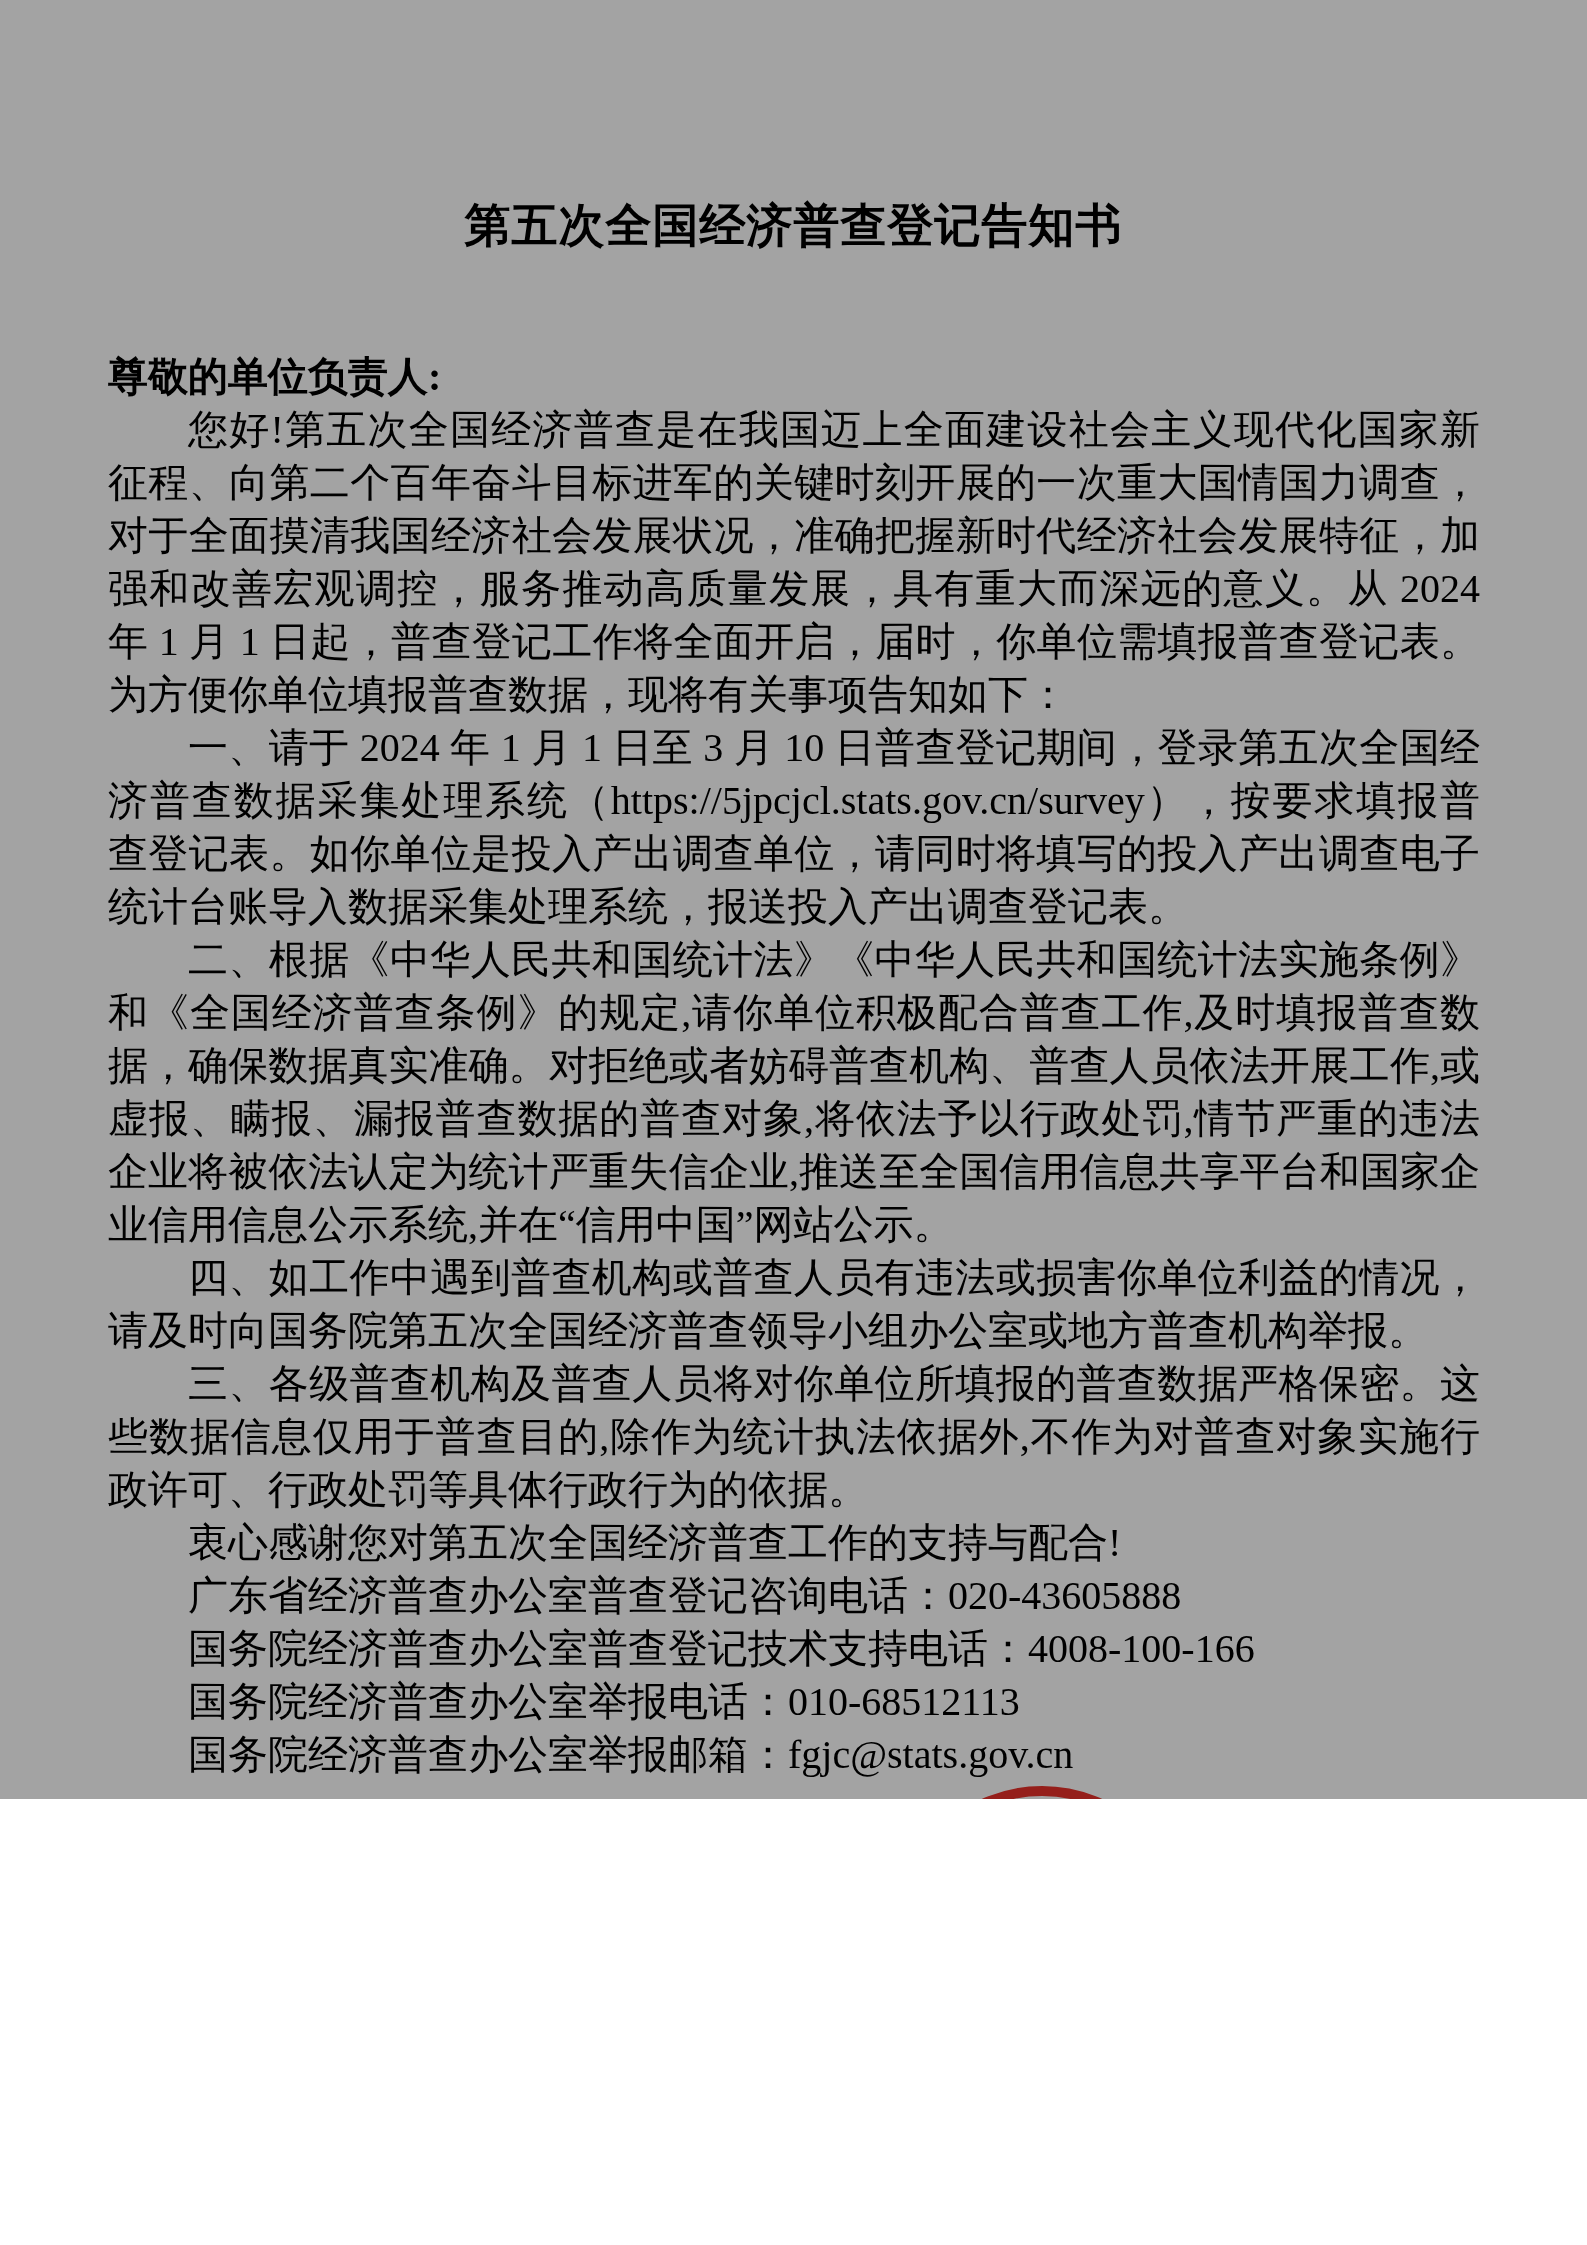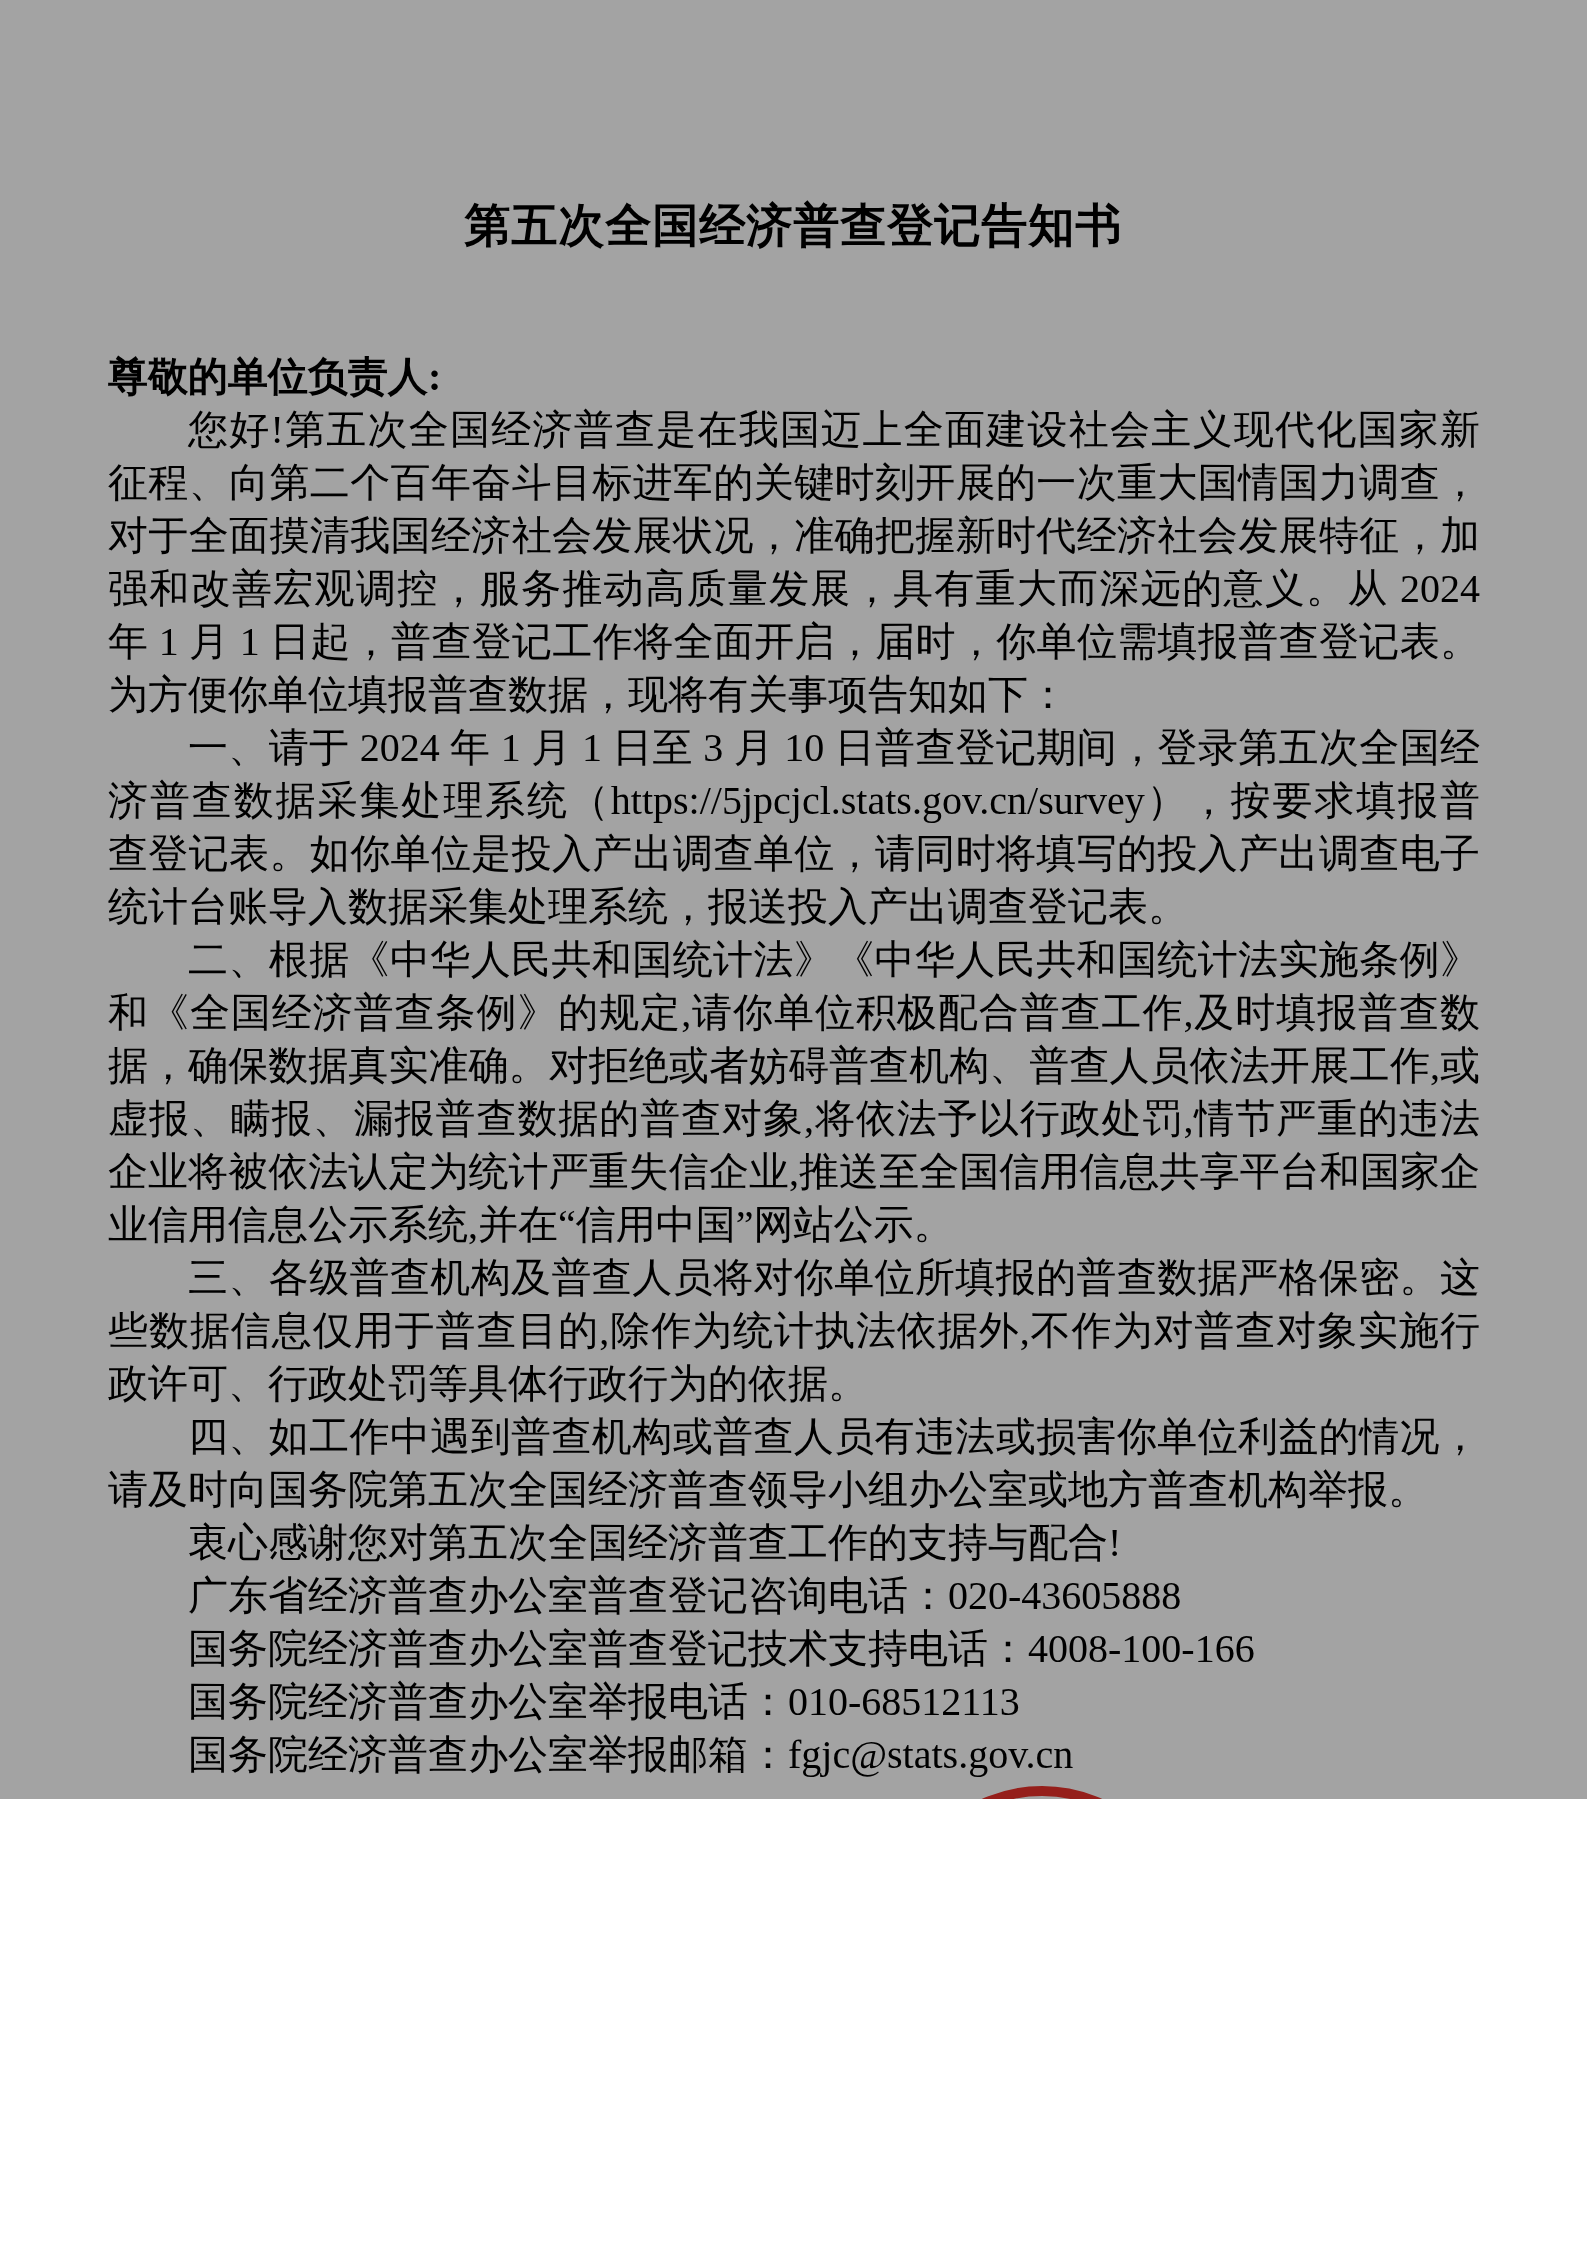--- a/index.html
+++ b/index.html
@@ -70,22 +70,22 @@
 <div class="page">
 
   <h1 class="title">第五次全国经济普查登记告知书</h1>
 
   <div class="content">
     <p class="salutation">尊敬的单位负责人:</p>
 
     <p class="para">您好!第五次全国经济普查是在我国迈上全面建设社会主义现代化国家新征程、向第二个百年奋斗目标进军的关键时刻开展的一次重大国情国力调查，对于全面摸清我国经济社会发展状况，准确把握新时代经济社会发展特征，加强和改善宏观调控，服务推动高质量发展，具有重大而深远的意义。从 2024 年 1 月 1 日起，普查登记工作将全面开启，届时，你单位需填报普查登记表。为方便你单位填报普查数据，现将有关事项告知如下：</p>
     <p class="para">一、请于 2024 年 1 月 1 日至 3 月 10 日普查登记期间，登录第五次全国经济普查数据采集处理系统（https://5jpcjcl.stats.gov.cn/survey），按要求填报普查登记表。如你单位是投入产出调查单位，请同时将填写的投入产出调查电子统计台账导入数据采集处理系统，报送投入产出调查登记表。</p>
     <p class="para">二、根据《中华人民共和国统计法》《中华人民共和国统计法实施条例》和《全国经济普查条例》的规定,请你单位积极配合普查工作,及时填报普查数据，确保数据真实准确。对拒绝或者妨碍普查机构、普查人员依法开展工作,或虚报、瞒报、漏报普查数据的普查对象,将依法予以行政处罚,情节严重的违法企业将被依法认定为统计严重失信企业,推送至全国信用信息共享平台和国家企业信用信息公示系统,并在“信用中国”网站公示。</p>
+    <p class="para">四、如工作中遇到普查机构或普查人员有违法或损害你单位利益的情况，请及时向国务院第五次全国经济普查领导小组办公室或地方普查机构举报。</p>
     <p class="para">三、各级普查机构及普查人员将对你单位所填报的普查数据严格保密。这些数据信息仅用于普查目的,除作为统计执法依据外,不作为对普查对象实施行政许可、行政处罚等具体行政行为的依据。</p>
-    <p class="para">四、如工作中遇到普查机构或普查人员有违法或损害你单位利益的情况，请及时向国务院第五次全国经济普查领导小组办公室或地方普查机构举报。</p>
     <p class="para">衷心感谢您对第五次全国经济普查工作的支持与配合!</p>
 
     <p class="contact">广东省经济普查办公室普查登记咨询电话：020-43605888</p>
     <p class="contact">国务院经济普查办公室普查登记技术支持电话：4008-100-166</p>
     <p class="contact">国务院经济普查办公室举报电话：010-68512113</p>
     <p class="contact">国务院经济普查办公室举报邮箱：fgjc@stats.gov.cn</p>
 
     <p class="signature">广东省第五次全国经济普查领导小组办公室</p>
     <p class="date">2023 年 12 月</p>
   </div>

